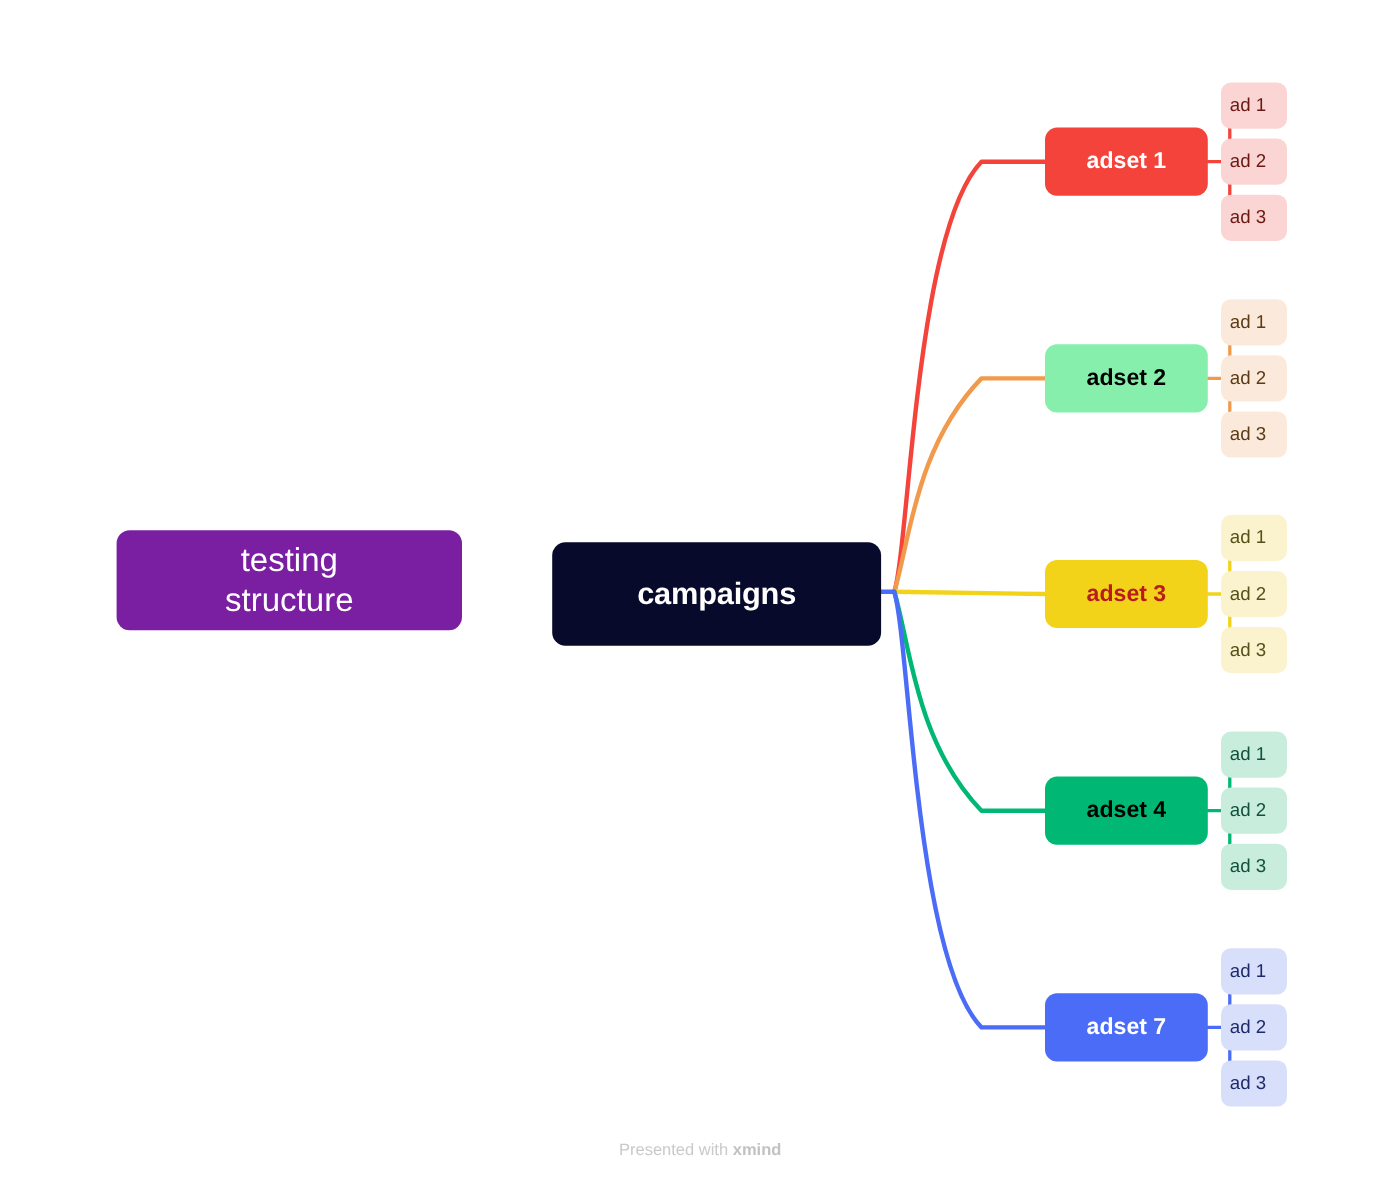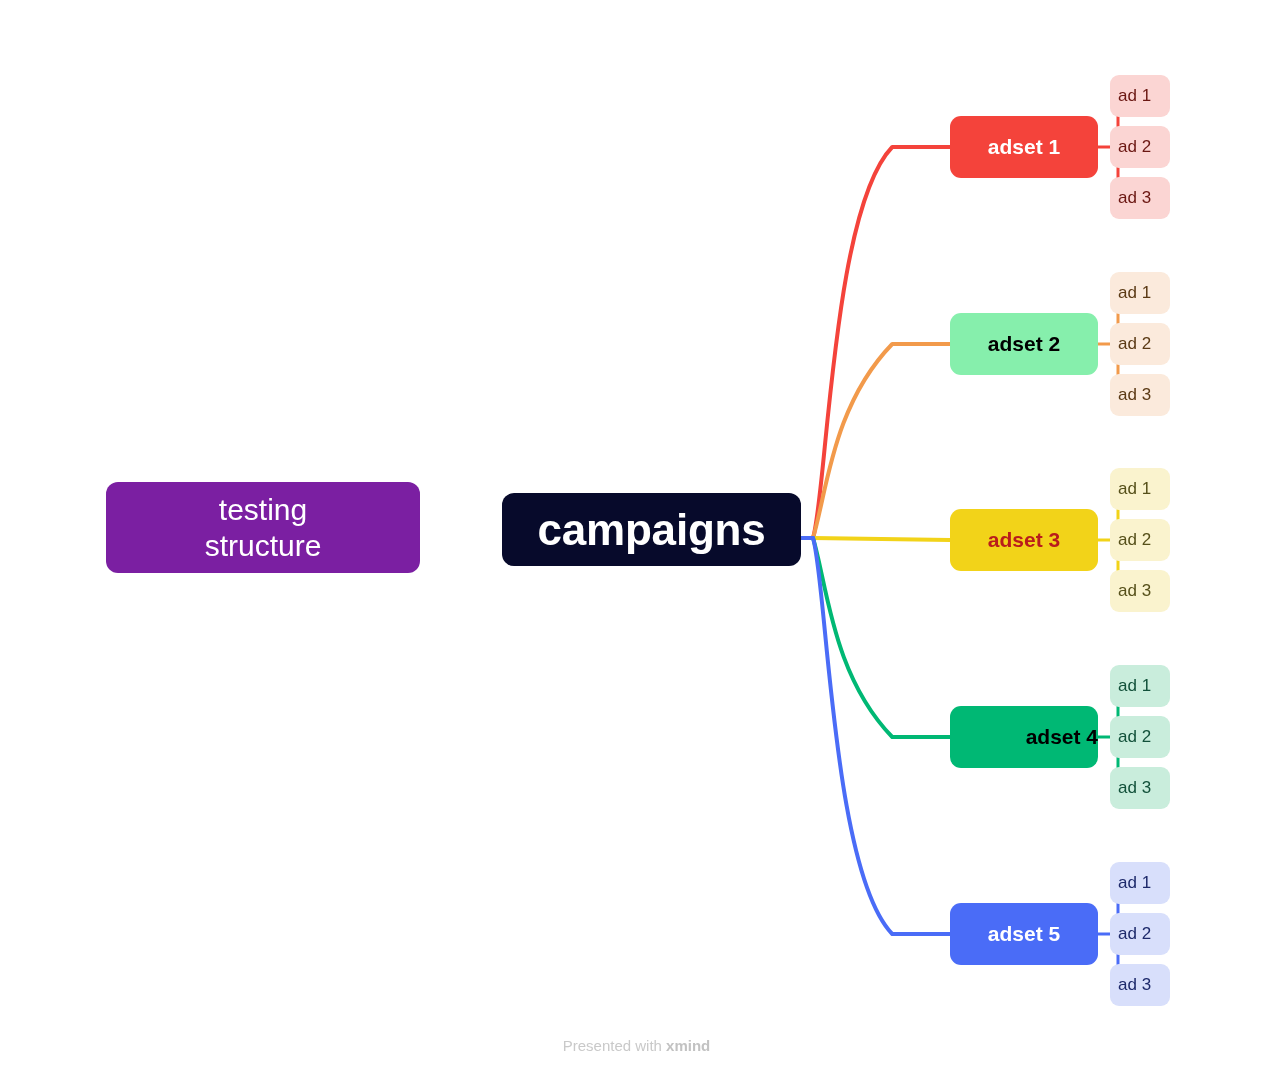--- a/index.html
+++ b/index.html
@@ -40,24 +40,24 @@
     font-size: 30px;
     font-weight: 400;
     color: #ffffff;
     white-space: pre-line;
     margin-left: 30px;
   }
   .node-campaigns {
     left: 502px;
     top: 493px;
     width: 299px;
-    height: 73px;
+    height: 94px;
     border-radius: 12px;
     background: #070A2B;
-    font-size: 44px;
+    font-size: 28px;
     font-weight: bold;
     color: #ffffff;
     letter-spacing: -0.2px;
   }
   .node-adset {
     width: 148px;
     height: 62px;
     border-radius: 11px;
     font-size: 21px;
     font-weight: bold;
@@ -158,34 +158,34 @@
     </div>
     <div class="node node-ad" style="top: 468px; background: rgb(250, 243, 206); color: rgb(86, 80, 26);">
       <span>ad 1</span>
     </div>
     <div class="node node-ad" style="top: 519px; background: rgb(250, 243, 206); color: rgb(86, 80, 26);">
       <span>ad 2</span>
     </div>
     <div class="node node-ad" style="top: 570px; background: rgb(250, 243, 206); color: rgb(86, 80, 26);">
       <span>ad 3</span>
     </div>
-    <div class="node node-adset" style="top: 706px; background: rgb(0, 184, 116); color: rgb(0, 0, 0); justify-content: flex-end;">
+    <div class="node node-adset" style="top: 706px; background: rgb(0, 184, 116); color: rgb(0, 0, 0);">
       <span>adset 4</span>
     </div>
     <div class="node node-ad" style="top: 665px; background: rgb(201, 237, 220); color: rgb(18, 81, 58);">
       <span>ad 1</span>
     </div>
     <div class="node node-ad" style="top: 716px; background: rgb(201, 237, 220); color: rgb(18, 81, 58);">
       <span>ad 2</span>
     </div>
     <div class="node node-ad" style="top: 767px; background: rgb(201, 237, 220); color: rgb(18, 81, 58);">
       <span>ad 3</span>
     </div>
     <div class="node node-adset" style="top: 903px; background: rgb(74, 108, 247); color: rgb(255, 255, 255);">
-      <span>adset 5</span>
+      <span>adset 7</span>
     </div>
     <div class="node node-ad" style="top: 862px; background: rgb(216, 223, 251); color: rgb(30, 42, 107);">
       <span>ad 1</span>
     </div>
     <div class="node node-ad" style="top: 913px; background: rgb(216, 223, 251); color: rgb(30, 42, 107);">
       <span>ad 2</span>
     </div>
     <div class="node node-ad" style="top: 964px; background: rgb(216, 223, 251); color: rgb(30, 42, 107);">
       <span>ad 3</span>
     </div>

